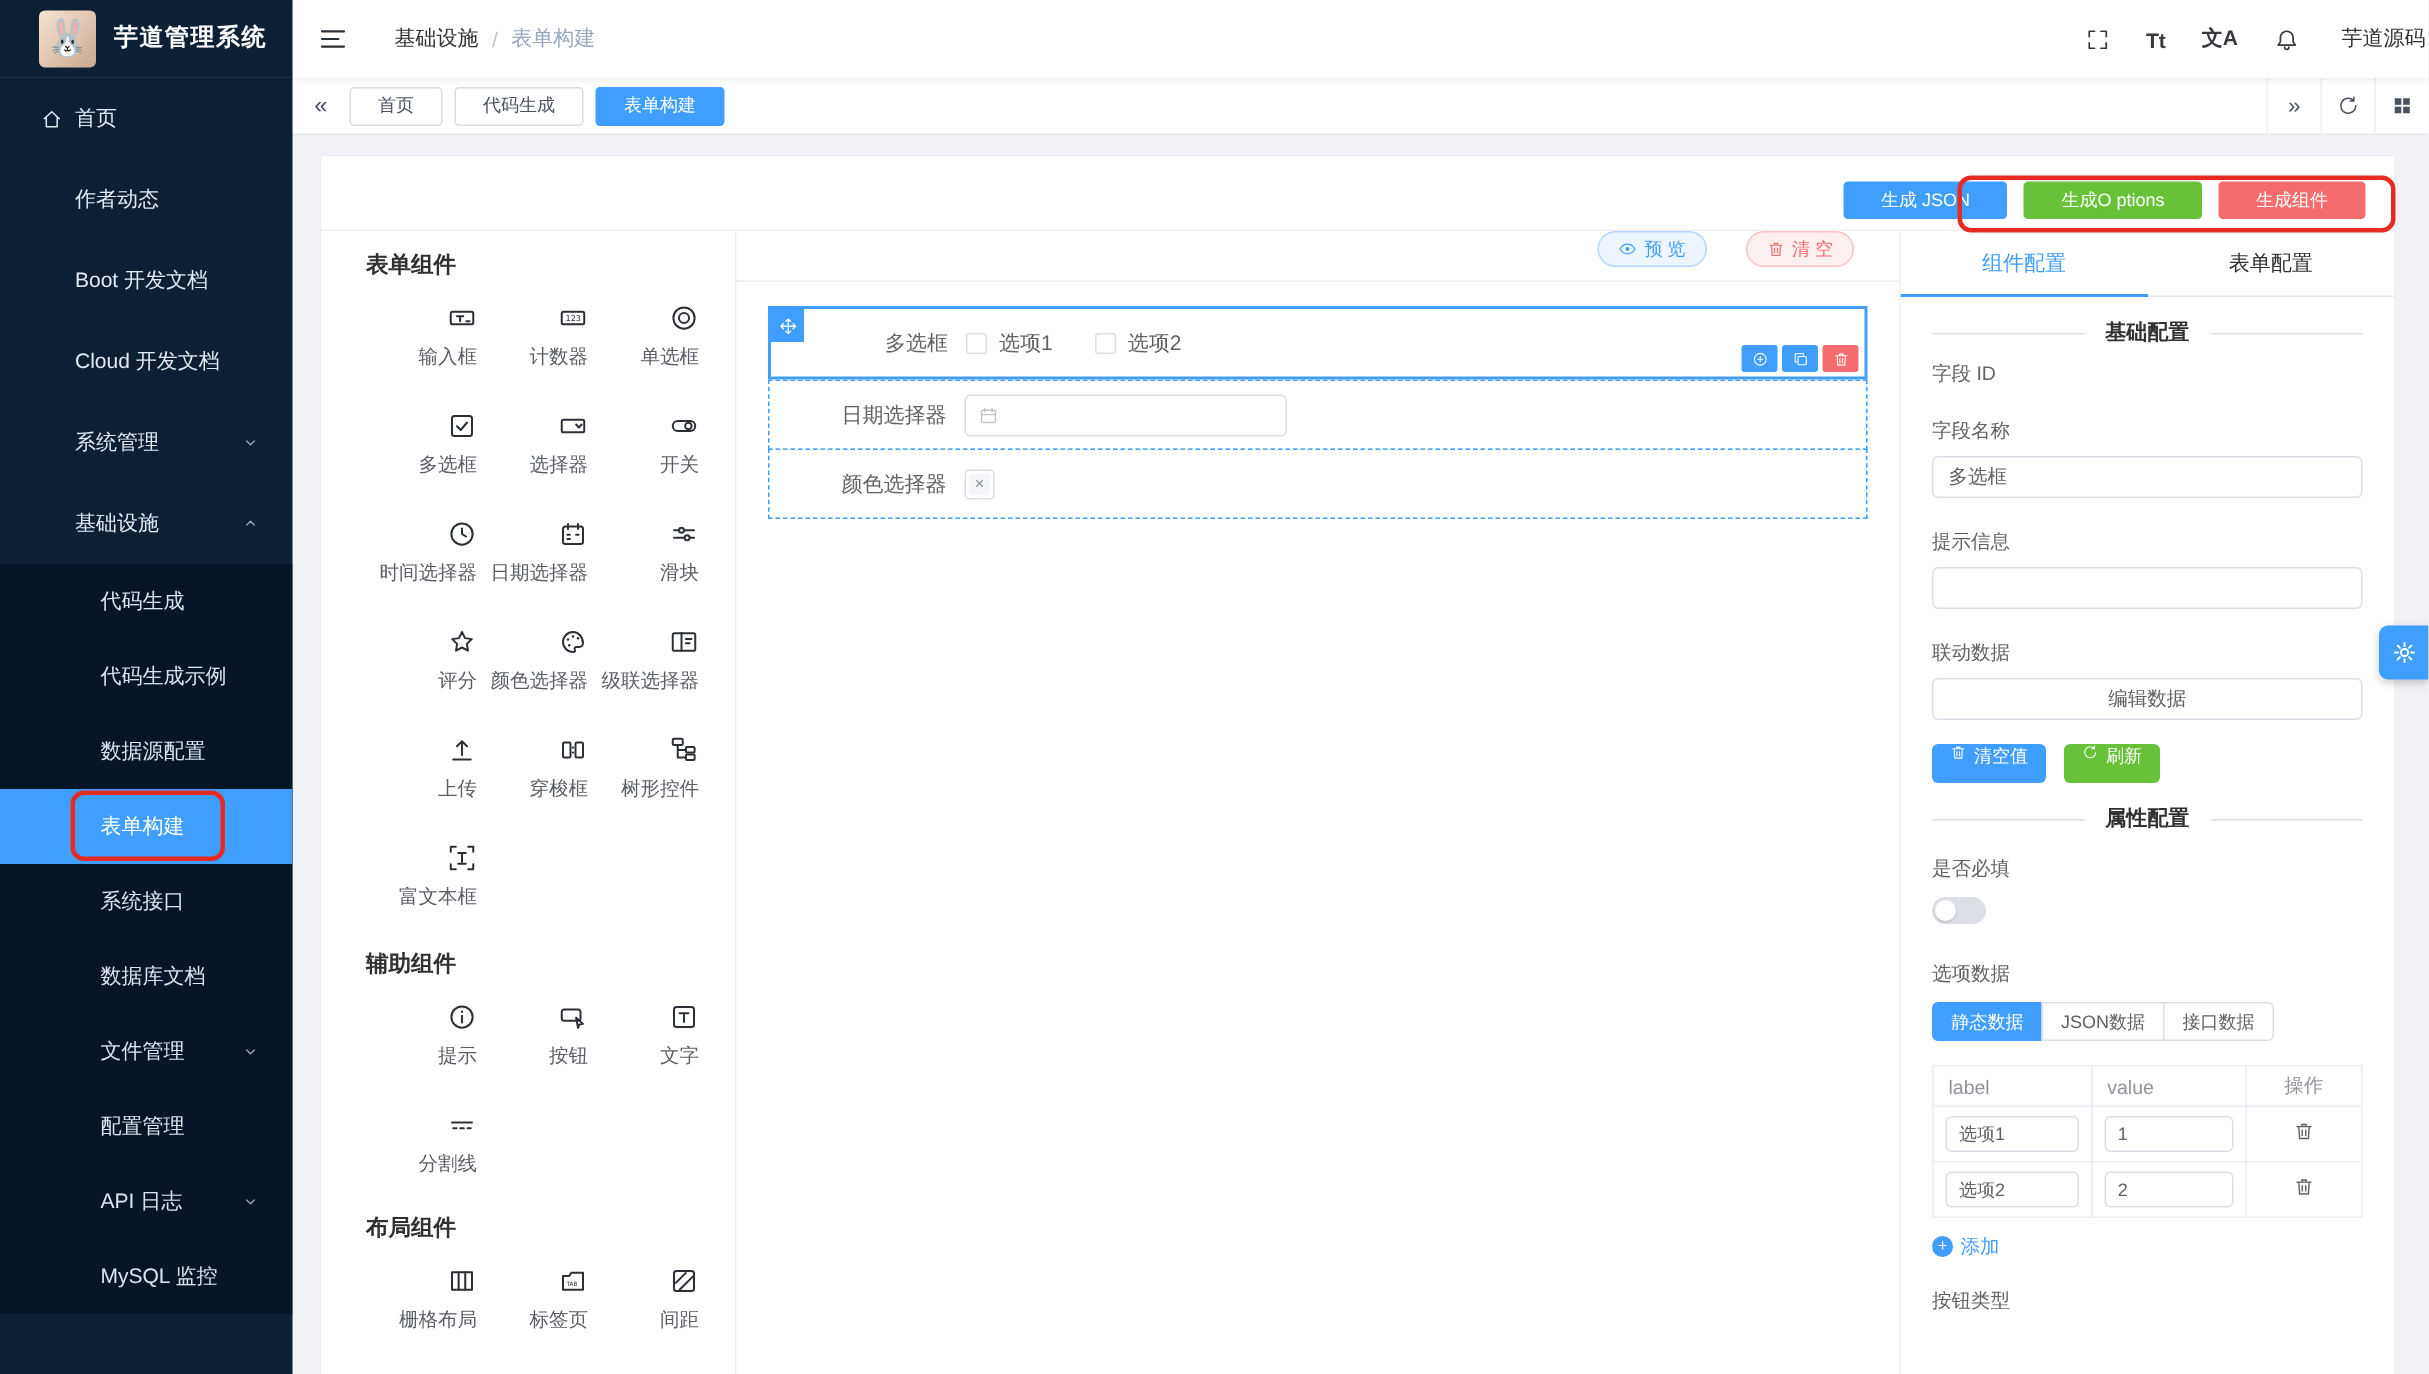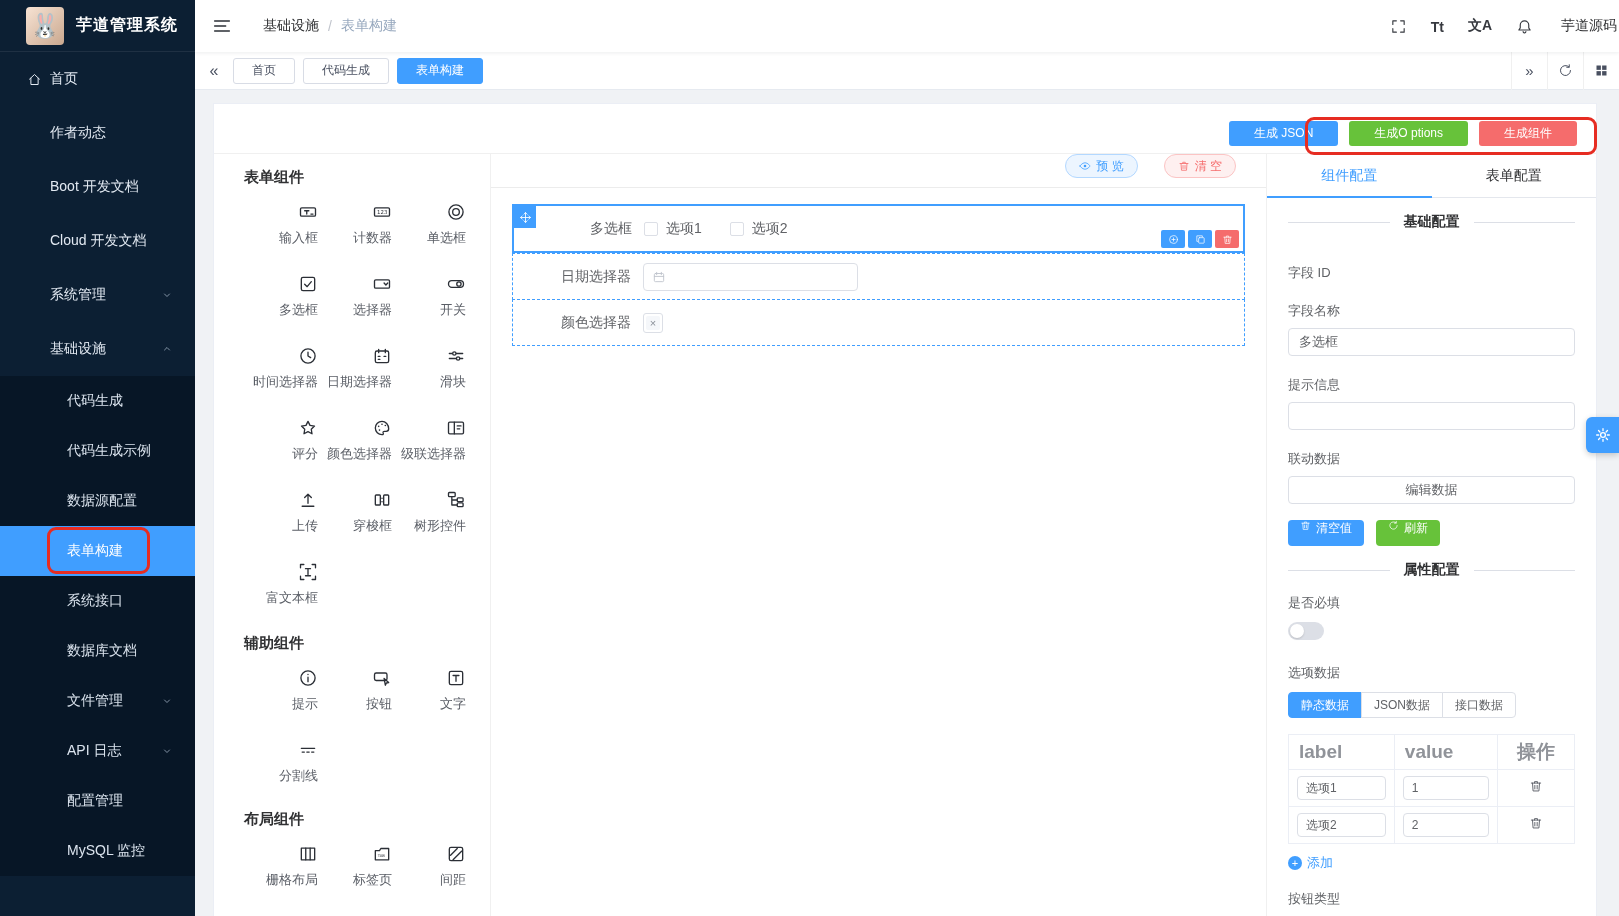--- a/index.html
+++ b/index.html
@@ -96,37 +96,37 @@
   .panel { flex:0 0 330px; border-left:1px solid #f0f0f0; display:flex; flex-direction:column; overflow:hidden; }
   .panel-tabs { flex:0 0 44px; display:flex; border-bottom:1px solid #e4e7ed; }
   .ptab { flex:1; display:flex; align-items:center; justify-content:center; font-size:14px; color:#303133; position:relative; cursor:pointer; }
   .ptab.active { color:#409EFF; }
   .ptab.active::after { content:""; position:absolute; left:0; right:0; bottom:-1px; height:2px; background:#409EFF; }
   .panel-content { flex:1; padding:0 21px 10px; overflow:hidden; }
   .divider { display:flex; align-items:center; margin-top:14px; height:20px; }
   .divider::before, .divider::after { content:""; flex:1; height:1px; background:#dcdfe6; }
   .divider span { margin:0 14px; font-size:14px; font-weight:bold; color:#303133; }
   .plabel { font-size:13px; color:#606266; margin-top:20px; }
-  .plabel.first { margin-top:32px; }
+  .plabel.first { margin-top:8px; }
   .pinput { width:100%; height:28px; border:1px solid #dcdfe6; border-radius:4px; padding:0 10px; font-size:13px; color:#606266; margin-top:8px; outline:none; background:#fff; font-family:inherit; }
   .full-btn { height:28px; border:1px solid #dcdfe6; border-radius:4px; margin-top:8px; display:flex; align-items:center; justify-content:center; font-size:13px; color:#606266; cursor:pointer; background:#fff; width:100%; font-family:inherit; }
   .btn-row { display:flex; gap:12px; margin-top:16px; }
   .sm-btn { height:26px; padding:0 12px; border-radius:4px; color:#fff; font-size:12px; display:flex; gap:5px; cursor:pointer; border:none; font-family:inherit; }
   .sm-btn svg { width:11px; height:11px; }
   .sm-blue { background:#409EFF; }
   .sm-green { background:#67C23A; }
   .toggle { width:36px; height:18px; border-radius:9px; background:#dcdfe6; position:relative; margin-top:10px; cursor:pointer; }
   .toggle::after { content:""; position:absolute; left:2px; top:2px; width:14px; height:14px; border-radius:50%; background:#fff; box-shadow:0 1px 2px rgba(0,0,0,.15); }
   .seg { display:flex; margin-top:10px; }
   .seg-item { height:26px; display:flex; align-items:center; padding:0 12px; font-size:12px; border:1px solid #dcdfe6; color:#606266; margin-left:-1px; background:#fff; cursor:pointer; white-space:nowrap; }
   .seg-item:first-child { border-radius:4px 0 0 4px; margin-left:0; }
   .seg-item:last-child { border-radius:0 4px 4px 0; }
   .seg-item.active { background:#409EFF; border-color:#409EFF; color:#fff; }
   .opt-table { width:100%; border-collapse:collapse; margin-top:16px; }
-  .opt-table th { border:1px solid #ebeef5; font-size:19px; color:#909399; font-weight:bold; text-align:left; padding:4px 10px; height:26px; }
+  .opt-table th { border:1px solid #ebeef5; font-size:13px; color:#909399; font-weight:normal; text-align:left; padding:4px 10px; height:26px; }
   .opt-table th.c, .opt-table td.c { text-align:center; }
   .opt-table td { border:1px solid #ebeef5; padding:6px 8px; }
   .cell-input { width:100%; height:24px; border:1px solid #dcdfe6; border-radius:4px; padding:0 8px; font-size:12px; color:#606266; outline:none; font-family:inherit; }
   .tbl-trash { background:none; border:none; color:#5a5e66; cursor:pointer; display:inline-flex; }
   .tbl-trash svg { width:14px; height:14px; }
   .add-link { display:flex; align-items:center; gap:5px; color:#409EFF; font-size:13px; margin-top:10px; cursor:pointer; width:max-content; }
   .add-plus { width:14px; height:14px; border-radius:50%; background:#409EFF; color:#fff; display:flex; align-items:center; justify-content:center; font-size:11px; line-height:1; }
 
   
   .gear-fab { position:absolute; right:0; top:417px; width:33px; height:36px; background:#409EFF; border-radius:6px 0 0 6px; display:flex; align-items:center; justify-content:center; color:#fff; z-index:20; cursor:pointer; box-shadow:0 2px 6px rgba(0,0,0,.2); }
@@ -350,27 +350,27 @@
         <div class="smi">
           <span>数据库文档</span>
         </div>
         <div class="smi">
           <span>文件管理</span>
           <svg class="ic arrow">
               <use href="#i-chev"></use>
             </svg>
         </div>
         <div class="smi">
+          <span>配置管理</span>
+        </div>
+        <div class="smi">
           <span>API 日志</span>
           <svg class="ic arrow">
               <use href="#i-chev"></use>
             </svg>
-        </div>
-        <div class="smi">
-          <span>配置管理</span>
         </div>
         <div class="smi">
           <span>MySQL 监控</span>
         </div>
       </div>
     </nav>
   </aside>
 
   <header class="navbar">
     <svg class="ic burger">

